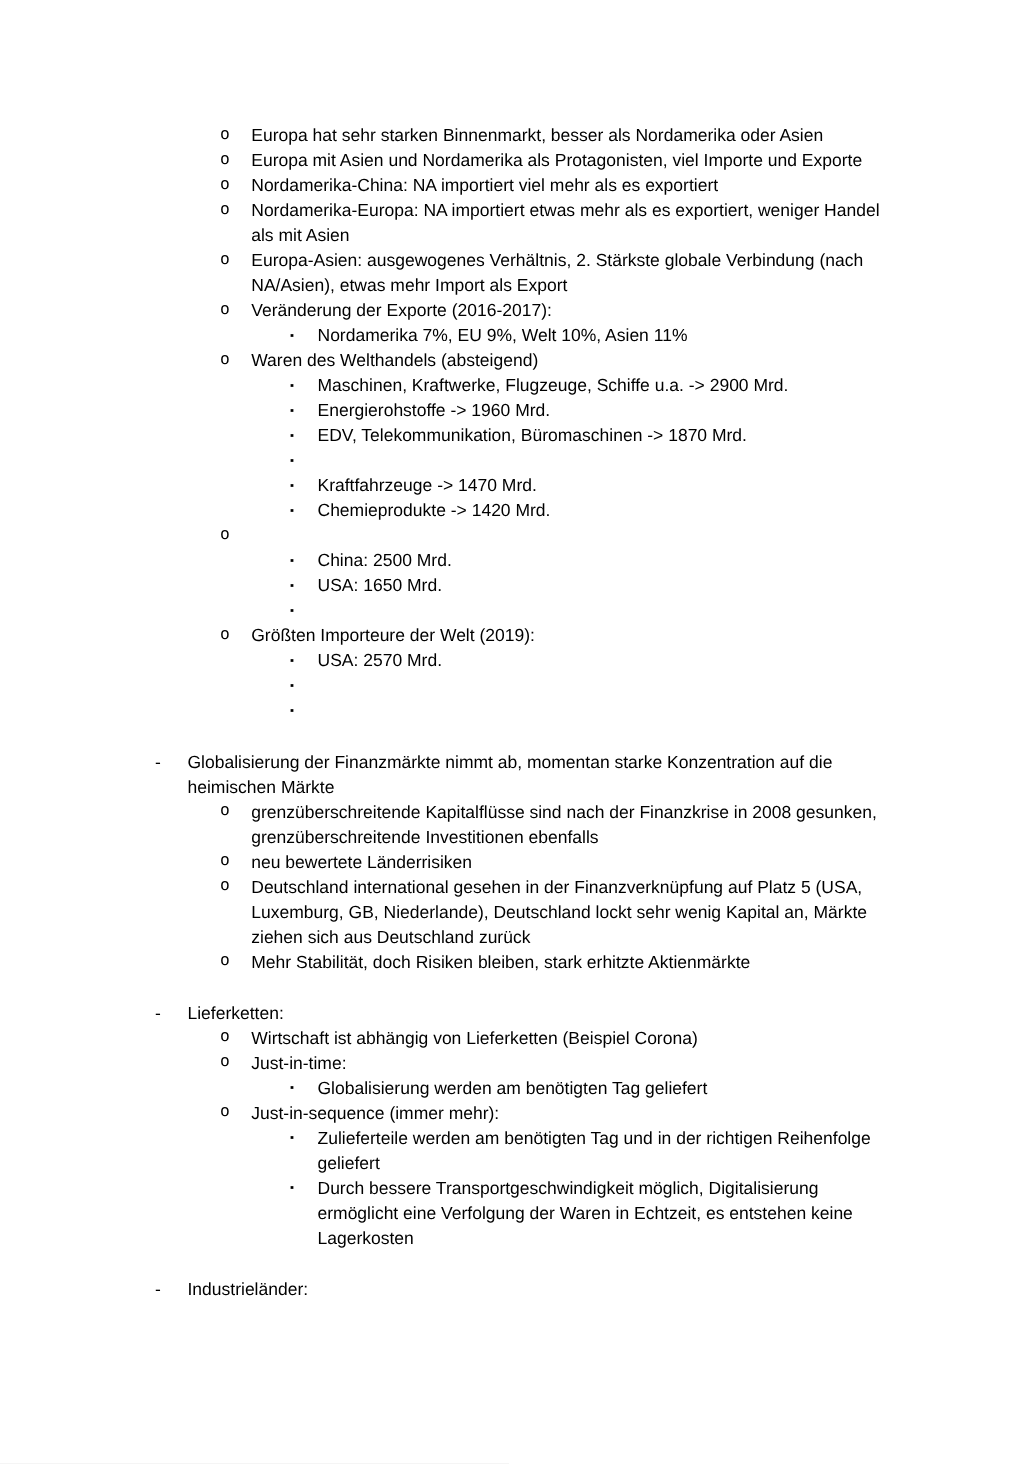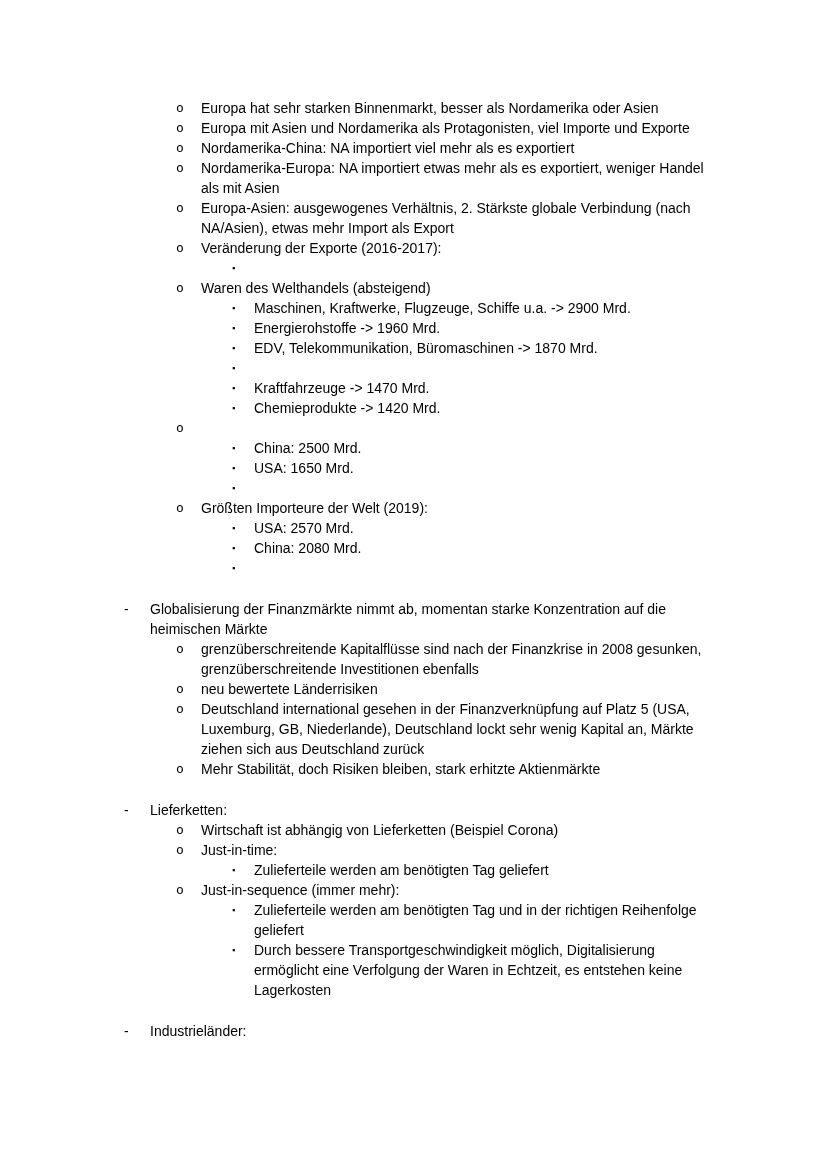--- a/index.html
+++ b/index.html
@@ -69,20 +69,21 @@
       <div class="line level-2">
         <span class="bullet bullet-2">o</span>
         <span class="text">Europa-Asien: ausgewogenes Verhältnis, 2. Stärkste globale Verbindung (nach NA/Asien), etwas mehr Import als Export</span>
       </div>
       <div class="line level-2">
         <span class="bullet bullet-2">o</span>
         <span class="text">Veränderung der Exporte (2016-2017):</span>
       </div>
       <div class="line level-3">
         <span class="bullet bullet-3">▪</span>
+        <span class="text">Nordamerika 7%, EU 9%, Welt 10%, Asien 11%</span>
       </div>
       <div class="line level-2">
         <span class="bullet bullet-2">o</span>
         <span class="text">Waren des Welthandels (absteigend)</span>
       </div>
       <div class="line level-3">
         <span class="bullet bullet-3">▪</span>
         <span class="text">Maschinen, Kraftwerke, Flugzeuge, Schiffe u.a. -&gt; 2900 Mrd.</span>
       </div>
       <div class="line level-3">
@@ -121,21 +122,20 @@
       <div class="line level-2">
         <span class="bullet bullet-2">o</span>
         <span class="text">Größten Importeure der Welt (2019):</span>
       </div>
       <div class="line level-3">
         <span class="bullet bullet-3">▪</span>
         <span class="text">USA: 2570 Mrd.</span>
       </div>
       <div class="line level-3">
         <span class="bullet bullet-3">▪</span>
-        <span class="text">China: 2080 Mrd.</span>
       </div>
       <div class="line level-3">
         <span class="bullet bullet-3">▪</span>
       </div>
       <div class="line level-1 gap">
         <span class="bullet bullet-1">-</span>
         <span class="text">Globalisierung der Finanzmärkte nimmt ab, momentan starke Konzentration auf die heimischen Märkte</span>
       </div>
       <div class="line level-2">
         <span class="bullet bullet-2">o</span>
@@ -160,21 +160,21 @@
       <div class="line level-2">
         <span class="bullet bullet-2">o</span>
         <span class="text">Wirtschaft ist abhängig von Lieferketten (Beispiel Corona)</span>
       </div>
       <div class="line level-2">
         <span class="bullet bullet-2">o</span>
         <span class="text">Just-in-time:</span>
       </div>
       <div class="line level-3">
         <span class="bullet bullet-3">▪</span>
-        <span class="text">Zulieferteile werden am benötigten Tag geliefert</span>
+        <span class="text">Globalisierung werden am benötigten Tag geliefert</span>
       </div>
       <div class="line level-2">
         <span class="bullet bullet-2">o</span>
         <span class="text">Just-in-sequence (immer mehr):</span>
       </div>
       <div class="line level-3">
         <span class="bullet bullet-3">▪</span>
         <span class="text">Zulieferteile werden am benötigten Tag und in der richtigen Reihenfolge geliefert</span>
       </div>
       <div class="line level-3">

